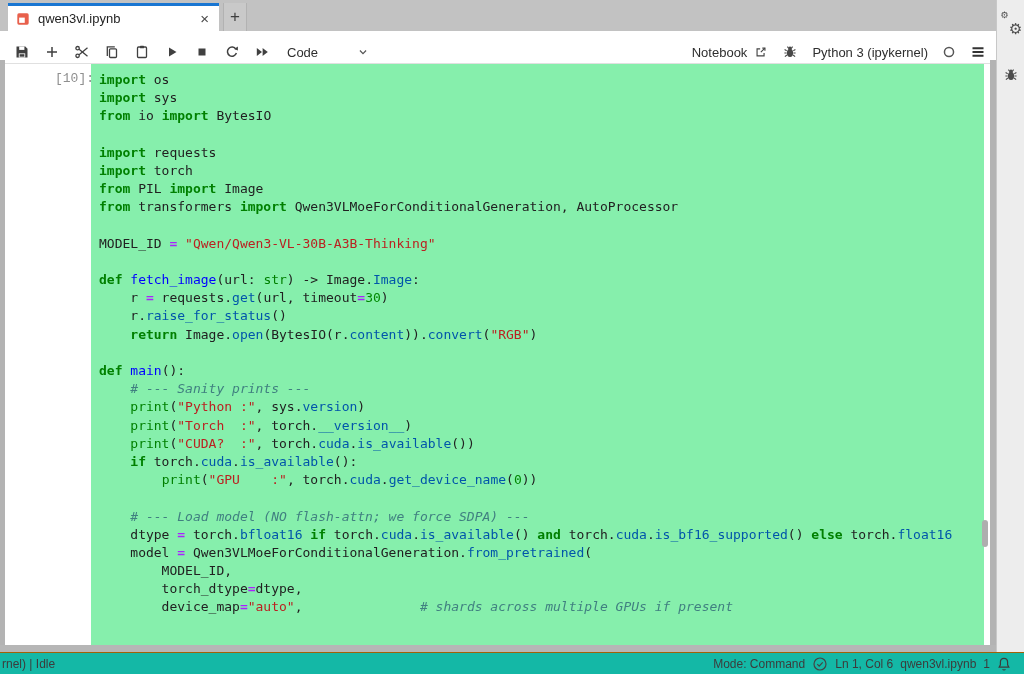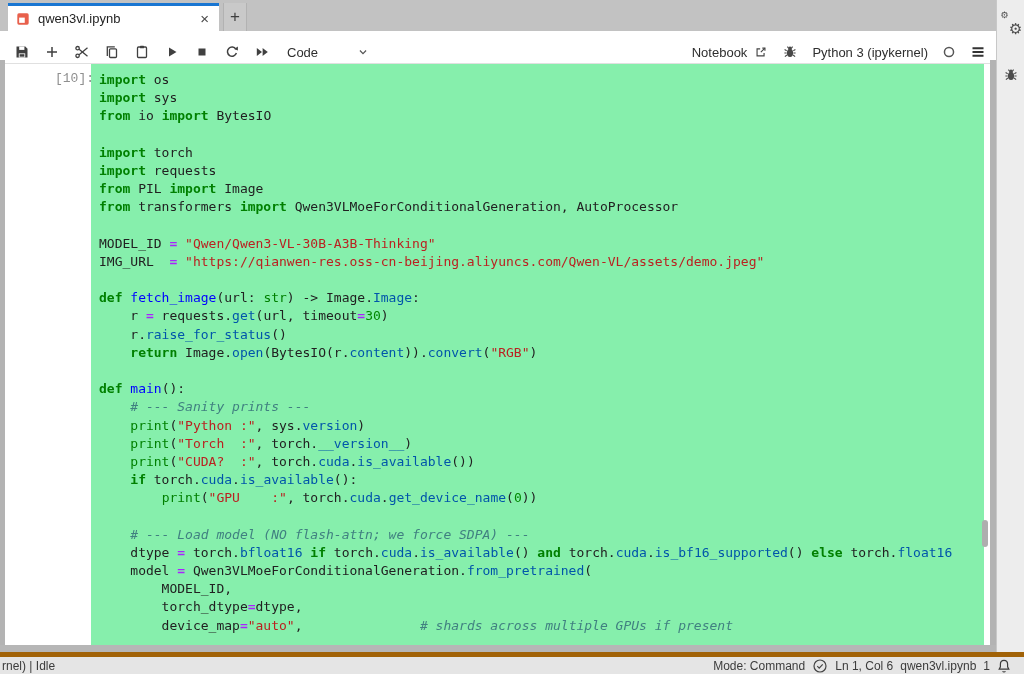--- a/index.html
+++ b/index.html
@@ -45,21 +45,21 @@
   .t-d{color:#0000ff;}
   .t-p{color:#0055aa;}
   .t-s{color:#ba2121;}
   .t-n{color:#008800;}
   .t-o{color:#aa22ff;font-weight:bold;}
   .t-c{color:#408080;font-style:italic;}
   .vthumb{position:absolute;right:8px;top:460px;width:6px;height:27px;background:#aeaeae;border-radius:3px;}
 
   
   .hband{position:absolute;top:645px;left:0;width:996px;height:7px;background:#b6b6b6;}
-  .statusbar{position:absolute;top:652px;left:0;width:1024px;height:22px;background:#e5e5e5;border-top:5px solid #a16207;box-sizing:border-box;display:flex;align-items:center;font-size:12px;color:#3c3c3c;}
+  .statusbar{position:absolute;top:652px;left:0;width:1024px;height:22px;background:#14b8a6;border-top:1px solid #a16207;box-sizing:border-box;display:flex;align-items:center;font-size:12px;color:#3c3c3c;}
   .sb-left{padding-left:2px;white-space:nowrap;}
   .sb-right{margin-left:auto;display:flex;align-items:center;gap:7px;padding-right:12px;}
   .sb-item{display:flex;align-items:center;gap:6px;}
 </style>
 </head>
 <body>
 
 <div class="app">
 
   <div class="tabbar">
@@ -183,27 +183,26 @@
     <div class="edge-left"></div>
     <div class="edge-right"></div>
     <div class="cell">
       <div class="prompt">[10]:</div>
       <div class="editor">
         <div>
             <div class="cl"><span class="t-k">import</span><span class="t-t"> os</span></div>
             <div class="cl"><span class="t-k">import</span><span class="t-t"> sys</span></div>
             <div class="cl"><span class="t-k">from</span><span class="t-t"> io </span><span class="t-k">import</span><span class="t-t"> BytesIO</span></div>
             <div class="cl">&nbsp;</div>
+            <div class="cl"><span class="t-k">import</span><span class="t-t"> requests</span></div>
             <div class="cl"><span class="t-k">import</span><span class="t-t"> torch</span></div>
-            <div class="cl"><span class="t-k">import</span><span class="t-t"> requests</span></div>
             <div class="cl"><span class="t-k">from</span><span class="t-t"> PIL </span><span class="t-k">import</span><span class="t-t"> Image</span></div>
             <div class="cl"><span class="t-k">from</span><span class="t-t"> transformers </span><span class="t-k">import</span><span class="t-t"> Qwen3VLMoeForConditionalGeneration, AutoProcessor</span></div>
             <div class="cl">&nbsp;</div>
             <div class="cl"><span class="t-t">MODEL_ID </span><span class="t-o">=</span><span class="t-t"> </span><span class="t-s">"Qwen/Qwen3-VL-30B-A3B-Thinking"</span></div>
-            <div class="cl"><span class="t-t">IMG_URL  </span><span class="t-o">=</span><span class="t-t"> </span><span class="t-s">"https://qianwen-res.oss-cn-beijing.aliyuncs.com/Qwen-VL/assets/demo.jpeg"</span></div>
             <div class="cl">&nbsp;</div>
             <div class="cl"><span class="t-k">def</span><span class="t-t"> </span><span class="t-d">fetch_image</span><span class="t-t">(url: </span><span class="t-b">str</span><span class="t-t">) -&gt; Image.</span><span class="t-p">Image</span><span class="t-t">:</span></div>
             <div class="cl"><span class="t-t">    r </span><span class="t-o">=</span><span class="t-t"> requests.</span><span class="t-p">get</span><span class="t-t">(url, timeout</span><span class="t-o">=</span><span class="t-n">30</span><span class="t-t">)</span></div>
             <div class="cl"><span class="t-t">    r.</span><span class="t-p">raise_for_status</span><span class="t-t">()</span></div>
             <div class="cl"><span class="t-t">    </span><span class="t-k">return</span><span class="t-t"> Image.</span><span class="t-p">open</span><span class="t-t">(BytesIO(r.</span><span class="t-p">content</span><span class="t-t">)).</span><span class="t-p">convert</span><span class="t-t">(</span><span class="t-s">"RGB"</span><span class="t-t">)</span></div>
             <div class="cl">&nbsp;</div>
             <div class="cl"><span class="t-k">def</span><span class="t-t"> </span><span class="t-d">main</span><span class="t-t">():</span></div>
             <div class="cl"><span class="t-t">    </span><span class="t-c"># --- Sanity prints ---</span></div>
             <div class="cl"><span class="t-t">    </span><span class="t-b">print</span><span class="t-t">(</span><span class="t-s">"Python :"</span><span class="t-t">, sys.</span><span class="t-p">version</span><span class="t-t">)</span></div>
             <div class="cl"><span class="t-t">    </span><span class="t-b">print</span><span class="t-t">(</span><span class="t-s">"Torch  :"</span><span class="t-t">, torch.</span><span class="t-p">__version__</span><span class="t-t">)</span></div>

